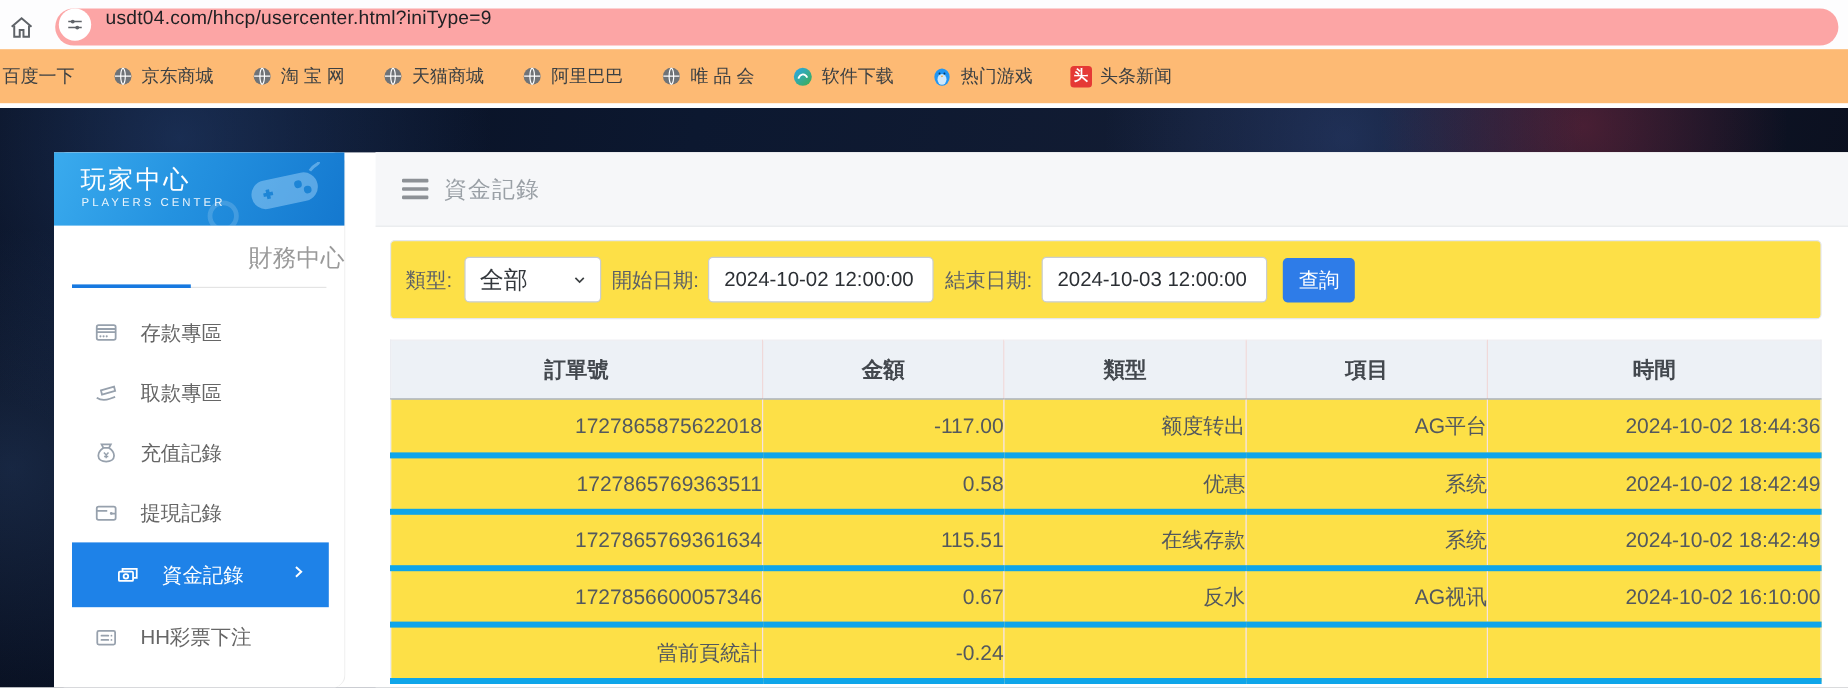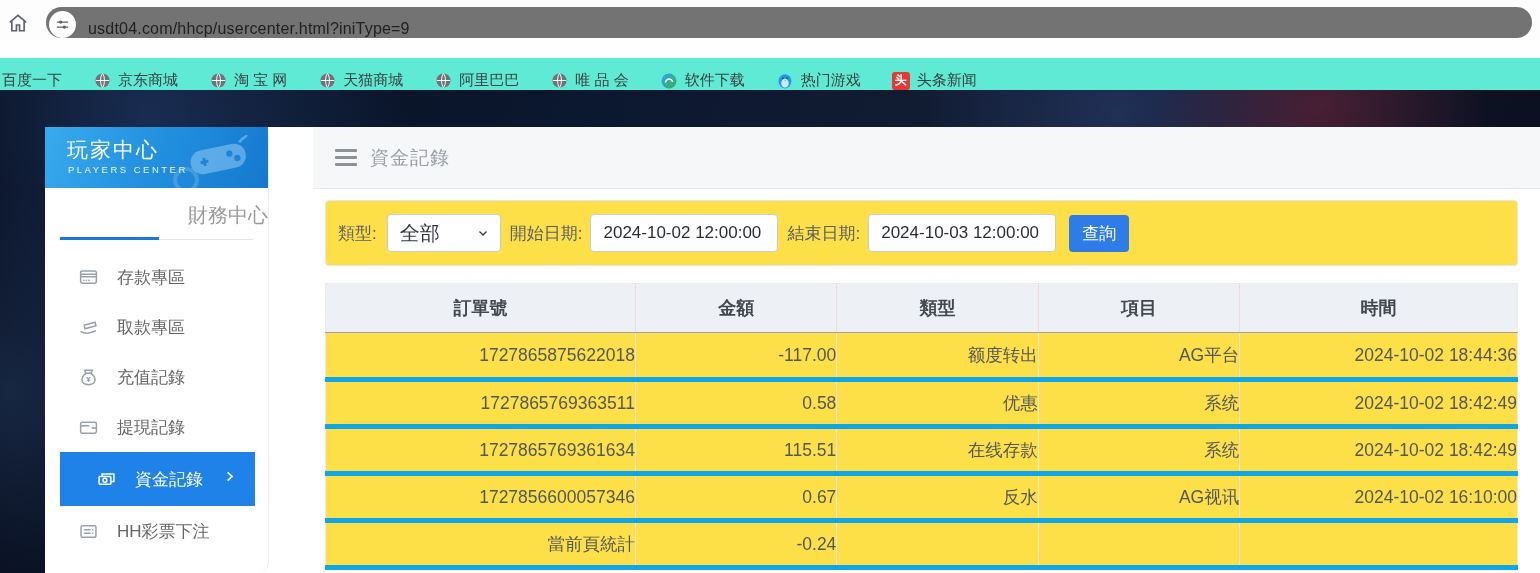--- a/index.html
+++ b/index.html
@@ -2,45 +2,45 @@
 <html><head>
 <meta charset="utf-8">
 <style>
   * { margin:0; padding:0; box-sizing:border-box; }
   html,body { width:1540px; height:573px; overflow:hidden; }
   body { font-family:"Liberation Sans","DejaVu Sans",sans-serif; position:relative; background:#fff; }
 
   
   .toolbar { position:absolute; left:0; top:0; width:1540px; height:45px; background:#fdfdfe; }
   .home-btn { position:absolute; left:4px; top:9px; width:28px; height:28px; display:flex; align-items:center; justify-content:center; border-radius:50%; }
-  .omnibox { position:absolute; left:46px; top:7px; width:1486px; height:31px; background:#737373; border-radius:16px; display:flex; align-items:flex-end; }
+  .omnibox { position:absolute; left:46px; top:7px; width:1486px; height:31px; background:#fca5a5; border-radius:16px; display:flex; align-items:flex-start; }
   .site-chip { width:27px; height:27px; background:#fff; border-radius:50%; margin-left:3px; display:flex; align-items:center; justify-content:center; }
   .url-text { margin-left:12px; font-size:16px; color:#202124; letter-spacing:.2px; }
 
-  .bookmarks { position:absolute; left:0; top:58px; width:1540px; height:45px; background:#5eead4; display:flex; }
+  .bookmarks { position:absolute; left:0; top:41px; width:1540px; height:45px; background:#fdba74; display:flex; }
   .bm-item { display:flex; align-items:center; gap:7px; margin-right:31px; font-size:15px; color:#3c4043; white-space:nowrap; cursor:pointer; }
   .bm-item:first-child { margin-left:2px; }
   .bm-icon { width:18px; height:18px; display:flex; align-items:center; justify-content:center; }
   .tt-box { width:18px; height:18px; background:#e53935; border-radius:3px; color:#fff; font-size:12px; font-weight:bold; display:flex; align-items:center; justify-content:center; }
 
   
   .site-bg { position:absolute; left:0; top:90px; width:1540px; height:483px;
     background:
       radial-gradient(circle at 1320px 15px, rgba(160,45,70,.40), transparent 170px),
       radial-gradient(circle at 1120px 25px, rgba(60,90,160,.35), transparent 200px),
       radial-gradient(circle at 150px 25px, rgba(45,80,140,.45), transparent 260px),
       radial-gradient(circle at 10px 300px, rgba(70,110,170,.25), transparent 200px),
       linear-gradient(105deg,#070d1c 0%,#0c1830 35%,#121c33 60%,#0a0e1c 100%);
   }
 
   
   .content { position:absolute; left:45px; top:127px; right:0; bottom:0; background:#fff; }
 
   
-  .sidebar { position:absolute; left:0; top:0; bottom:0; width:224px; background:#fff; border-right:1px solid #ececec;border-radius:11px; }
+  .sidebar { position:absolute; left:0; top:0; bottom:0; width:243px; background:#fff; border-right:1px solid #ececec;border-radius:11px; }
   .side-banner { position:relative; height:61px; overflow:hidden;
     background:linear-gradient(115deg,#3aabee 0%,#2492e0 45%,#1478cf 100%); color:#fff; }
   .side-banner .zh { position:absolute; left:22px; top:9px; font-size:21px; letter-spacing:2px; }
   .side-banner .en { position:absolute; left:23px; top:37px; font-size:9.5px; letter-spacing:2.5px; opacity:.9; }
   .banner-pad { position:absolute; right:14px; top:8px; opacity:.75; }
   .banner-ring { position:absolute; left:128px; top:40px; width:26px; height:26px; border:4px solid rgba(255,255,255,.16); border-radius:50%; }
 
   .side-section { margin:14px 0 0 20px; font-size:20px; color:#9a9a9a;text-align:right; }
   .side-divider { position:relative; margin:8px 15px 0 15px; border-bottom:1px solid #e4e4e4; height:3px; }
   .side-divider span { position:absolute; left:0; bottom:-1px; width:99px; height:3px; background:#1779e0; }

